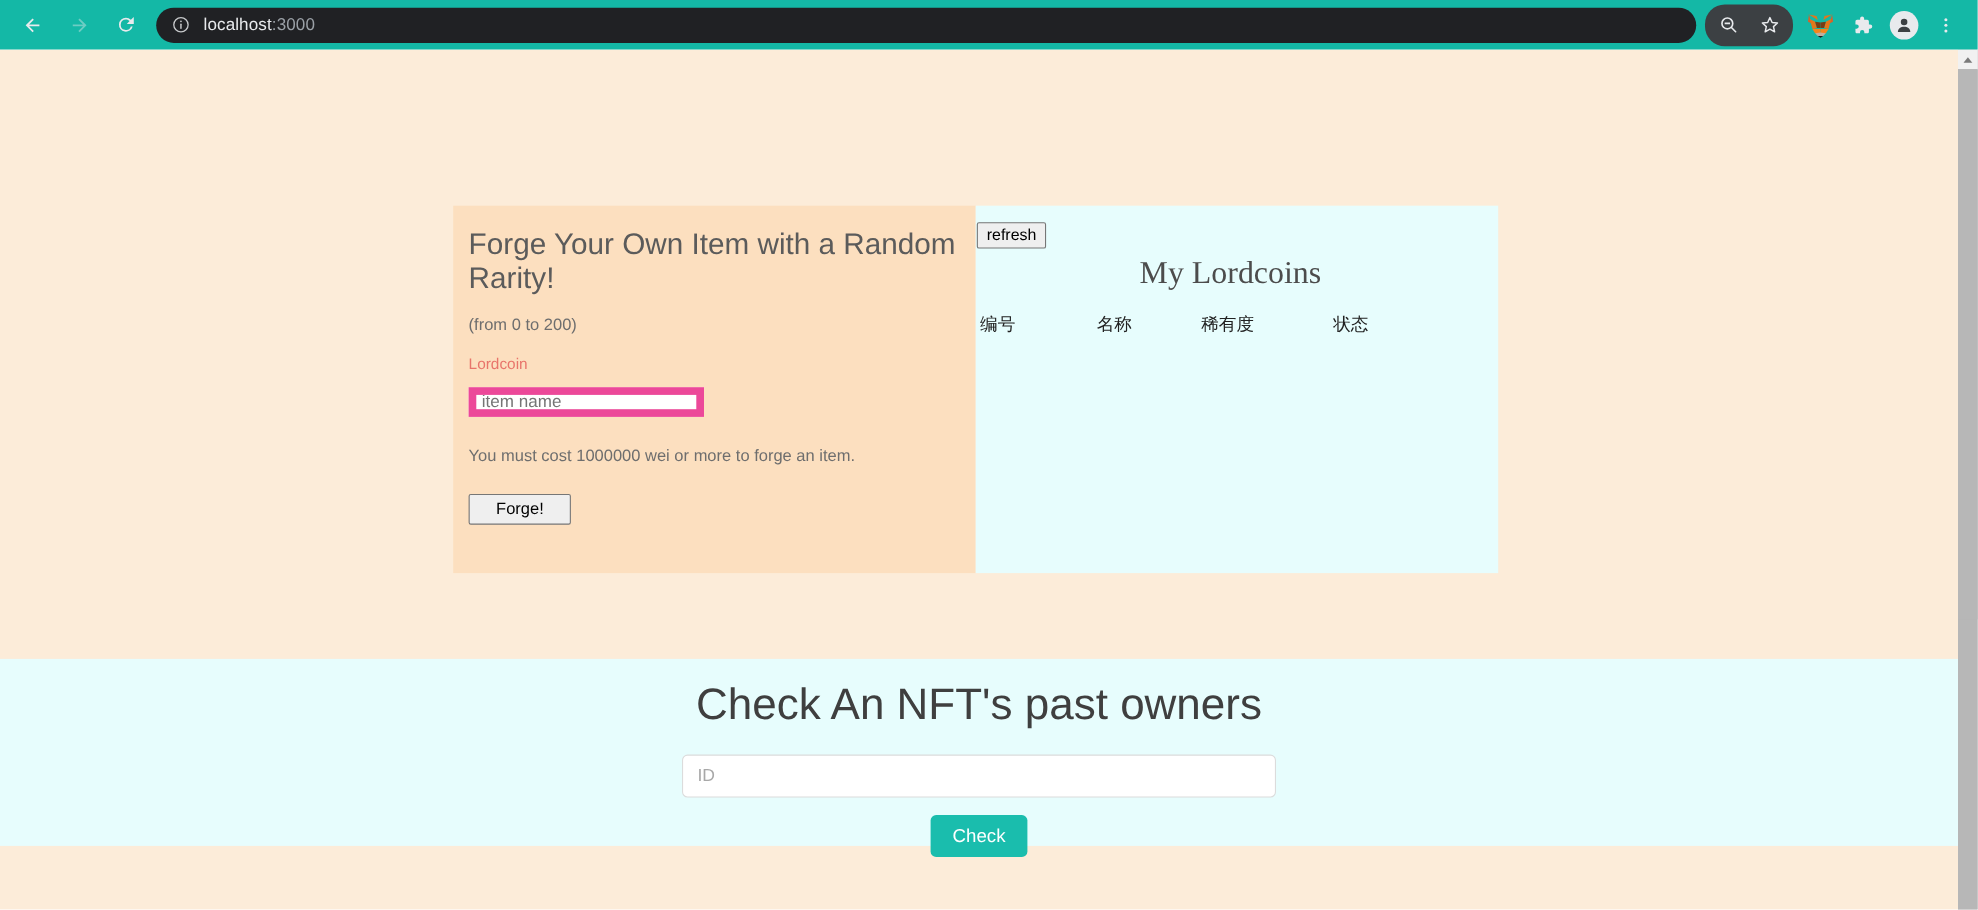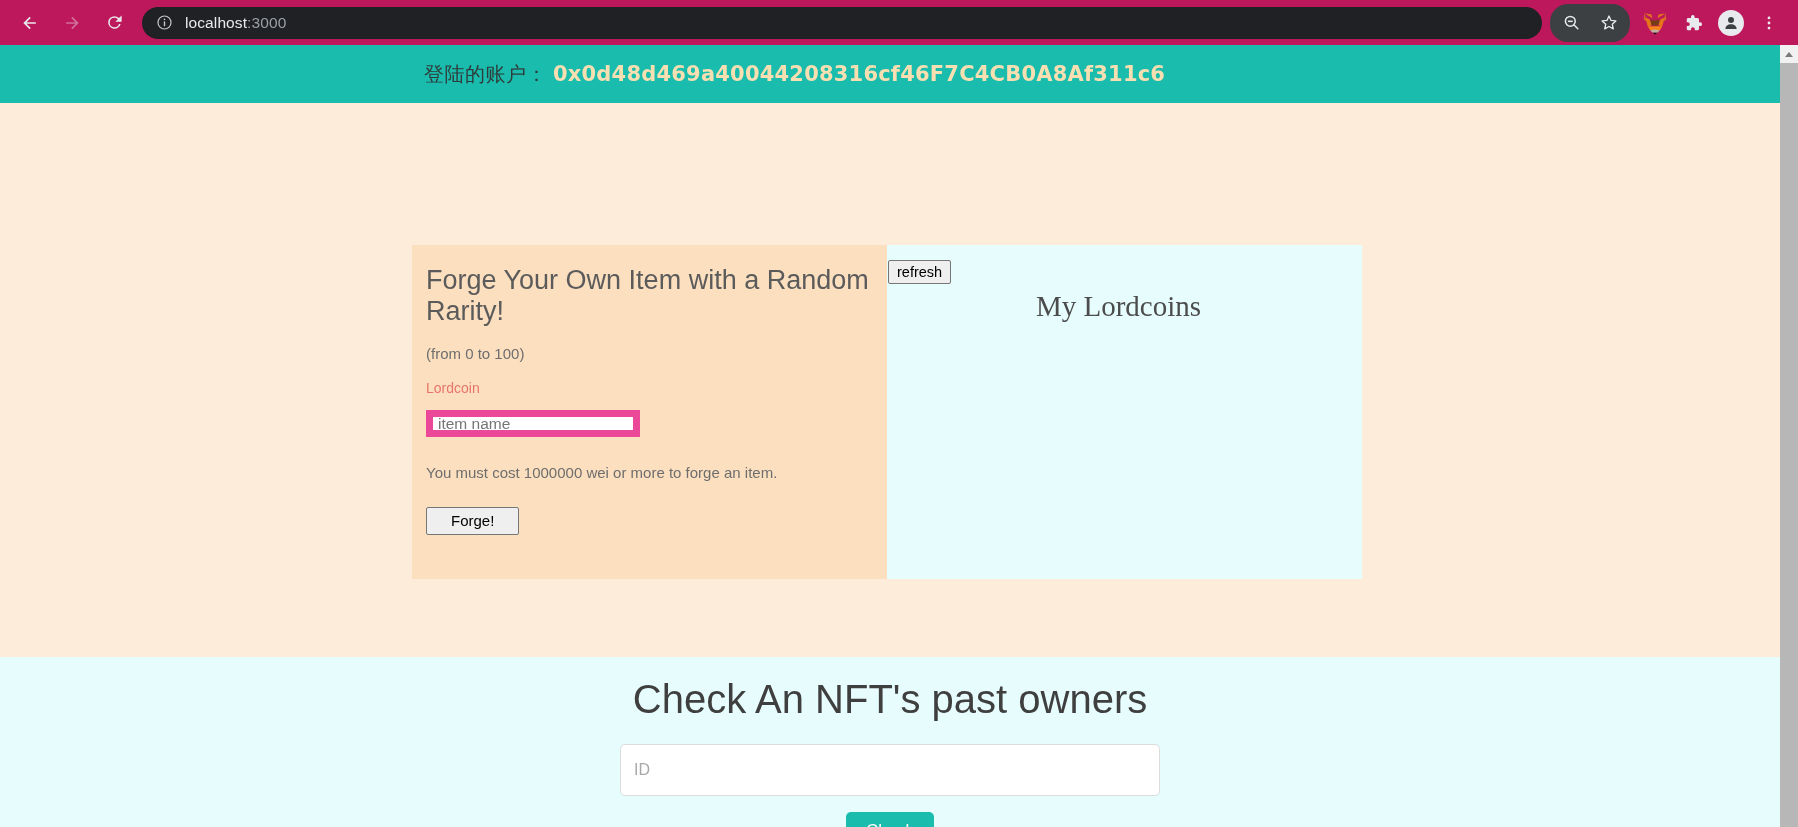--- a/index.html
+++ b/index.html
@@ -10,21 +10,21 @@
     width: 1798px;
     height: 827px;
     overflow: hidden;
     font-family: "Liberation Sans", "DejaVu Sans", sans-serif;
     background: #ffffff;
   }
 
   
   .browser-chrome {
     height: 45px;
-    background: #be185d;
+    background: #14b8a6;
     display: flex;
     align-items: center;
     padding: 12px 10px;
     position: relative;
     z-index: 50;
   }
   .nav-btns { display: flex; align-items: center; gap: 2px; }
   .nav-btn {
     width: 40px; height: 40px;
     display: flex; align-items: center; justify-content: center;
@@ -242,21 +242,21 @@
     font-weight: 400;
     color: #3f3f3f;
     margin: 0;
     padding-top: 20px;
     font-family: "Liberation Sans", sans-serif;
   }
   .id-input {
     display: block;
     margin: 22px auto 0 auto;
     width: 540px;
-    height: 52px;
+    height: 39px;
     border: 1px solid #dcdcdc;
     border-radius: 5px;
     background: #ffffff;
     font-size: 16px;
     padding: 0 13px;
     color: #333;
     font-family: "Liberation Sans", sans-serif;
   }
   .id-input::placeholder { color: #a8a8a8; opacity: 1; }
   .check-btn {
@@ -395,40 +395,47 @@
         <circle cx="12" cy="12" r="1.85" fill="#e8eaed"></circle>
         <circle cx="12" cy="18.8" r="1.85" fill="#e8eaed"></circle>
       </svg>
     </div>
   </div>
 </div>
 
 <div class="viewport">
   <div class="page">
 
-    <div class="account-banner">
-      <span class="account-label">登陆的账户：</span>
-      <span class="account-address">0x0d48d469a40044208316cf46F7C4CB0A8Af311c6</span>
-    </div>
 
     <div class="main-area">
       <div class="cards-row">
 
         <div class="forge-card">
           <div class="forge-title">Forge Your Own Item with a Random Rarity!</div>
-          <div class="forge-sub">(from 0 to 100)</div>
+          <div class="forge-sub">(from 0 to 200)</div>
           <div class="forge-coin">Lordcoin</div>
           <input class="item-input" type="text" placeholder="item name" style="">
           <div class="forge-note">You must cost 1000000 wei or more to forge an item.</div>
           <button class="native-btn">Forge!</button>
         </div>
 
         <div class="coins-card">
           <button class="refresh-btn">refresh</button>
           <h2 class="coins-title">My Lordcoins</h2>
+          <table class="coins-table">
+            <thead>
+              <tr>
+                <th style="width:110px;padding-left:4px;">编号</th>
+                <th style="width:95px;">名称</th>
+                <th style="width:120px;">稀有度</th>
+                <th>状态</th>
+              </tr>
+            </thead>
+            <tbody></tbody>
+          </table>
         </div>
 
       </div>
     </div>
 
     <div class="check-section">
       <h1 class="check-title">Check An NFT's past owners</h1>
       <input class="id-input" type="text" placeholder="ID" style="">
       <button class="check-btn">Check</button>
 

